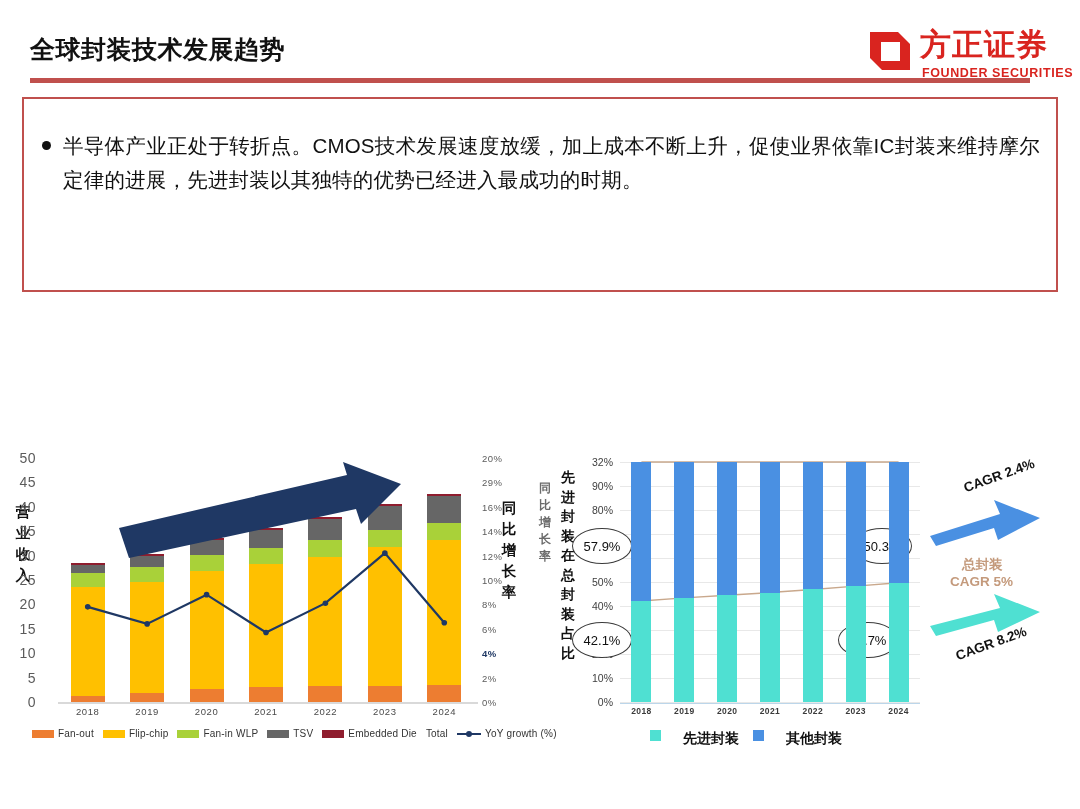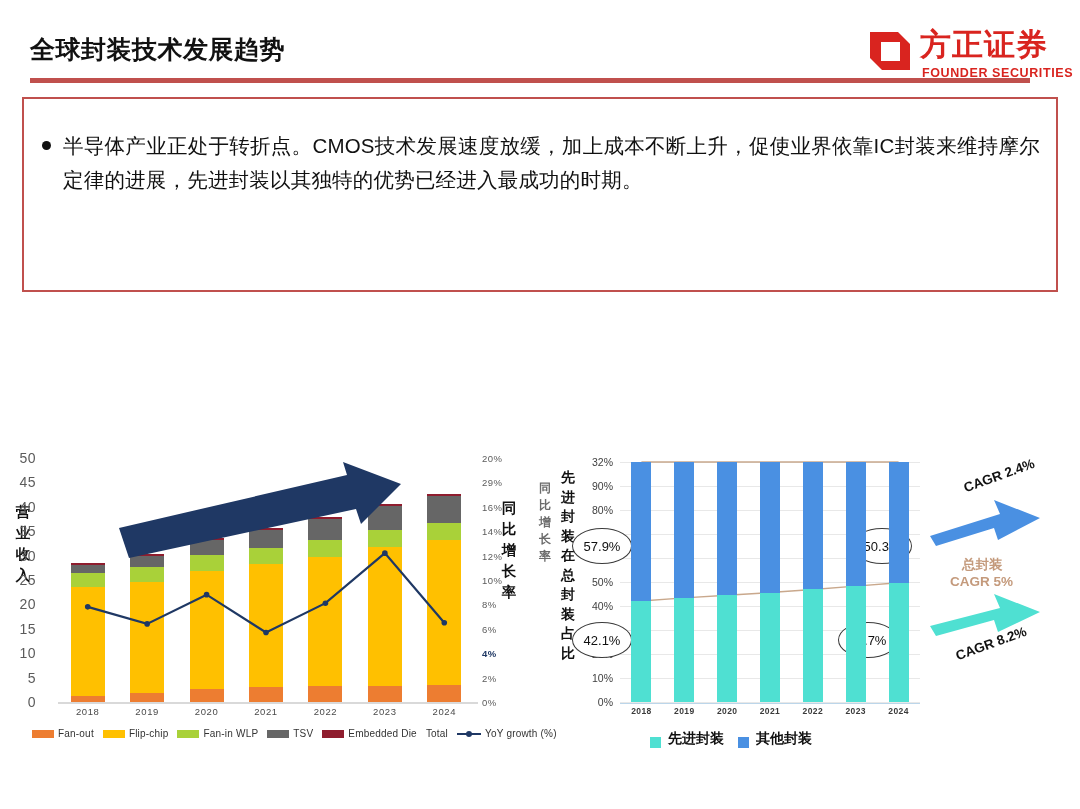--- a/index.html
+++ b/index.html
@@ -161,21 +161,21 @@
     border-radius:50%;display:flex;align-items:center;justify-content:center;
     font-size:13px;color:#111;font-weight:normal;
   }
   .anno{
     position:absolute;white-space:nowrap;font-weight:bold;font-size:13.5px;color:#111;
   }
   .anno-tan{color:#c49a7c;font-size:13.5px;text-align:center;line-height:17px;}
   .rc-legend{
     position:absolute;left:120px;top:290px;display:flex;align-items:center;gap:14px;
   }
-  .rc-lg-item{display:flex;align-items:flex-end;gap:7px;}
+  .rc-lg-item{display:flex;align-items:flex-start;gap:22px;}
   .rc-lg-sw{width:11px;height:11px;display:inline-block;}
   .rc-lg-label{font-size:14px;font-weight:bold;color:#111;}
 
   
   .footer{
     position:absolute;left:0;bottom:0;width:1080px;height:38px;
     background:linear-gradient(90deg,#e8172a 0%,#e8172a 62%,#f0604f 78%,#ffffff 100%);
   }
   .footer-text{
     position:absolute;left:22px;top:8px;

